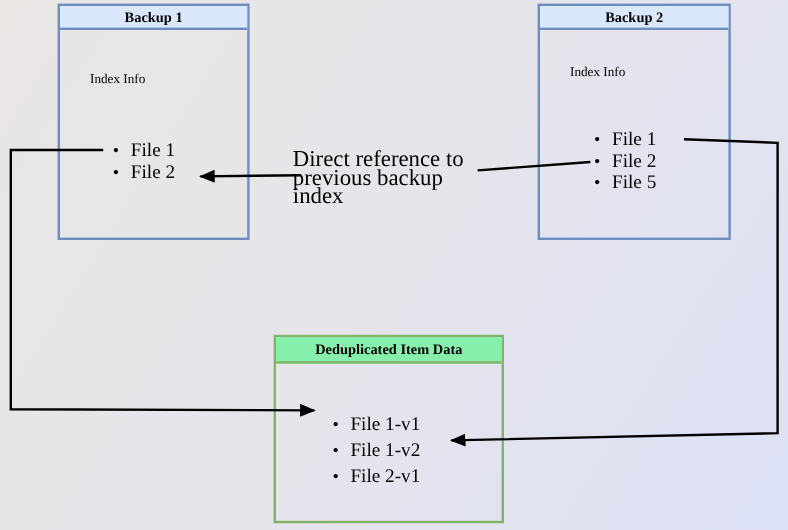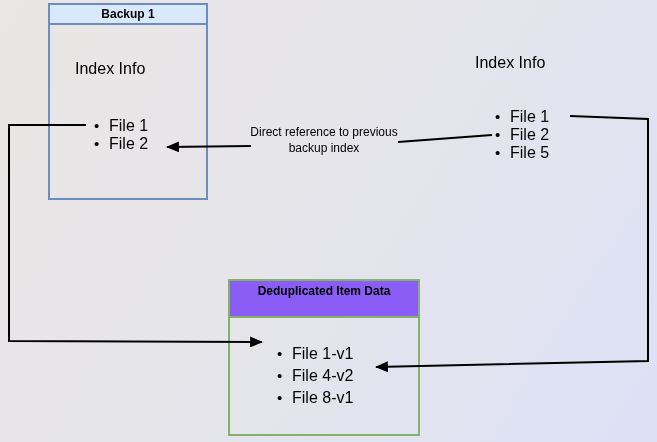--- a/index.html
+++ b/index.html
@@ -2,69 +2,72 @@
 <html><head>
 <meta charset="utf-8">
 <style>
   html,body{margin:0;padding:0;}
   body{
     width:657px;height:442px;overflow:hidden;
     font-family:"Liberation Sans","DejaVu Sans",sans-serif;
     background:linear-gradient(122deg,#e9e6e4 0%,#e6e5ea 45%,#dde1f6 100%);
     position:relative;color:#000;
   }
-  .canvas{position:absolute;inset:0;width:657px;height:442px;}
+  .canvas{position:absolute;inset:0;width:657px;height:442px;font-family:Liberation Serif, serif;}
   .node{position:absolute;border:2px solid;box-sizing:border-box;background:transparent;}
   .node .hdr{
     font-weight:bold;font-size:12px;text-align:center;
     border-bottom:2px solid;box-sizing:border-box;
   }
   .blue{border-color:#6c8ebf;}
   .blue .hdr{background:#dae8fc;border-color:#6c8ebf;height:20px;line-height:19px;}
   .green{border-color:#82b366;}
-  .green .hdr{background:#8b5cf6;border-color:#82b366;height:37px;line-height:21px;}
-  .lbl{position:absolute;font-size:16px;white-space:nowrap;}
+  .green .hdr{background:#86efac;border-color:#82b366;height:22px;line-height:21px;}
+  .lbl{position:absolute;font-size:11px;white-space:nowrap;}
   .list{position:absolute;font-size:16px;white-space:nowrap;}
   .list .item{display:flex;align-items:center;}
   .list.tight .item{height:18px;line-height:18px;}
   .list.loose .item{height:22px;line-height:22px;}
   .list .item::before{content:"\2022";display:inline-block;width:8px;margin-right:7px;font-size:15px;}
   .note{
-    position:absolute;font-size:12px;line-height:15.5px;text-align:center;
+    position:absolute;font-size:19px;line-height:15.5px;text-align:left;
   }
   svg.wires{position:absolute;inset:0;pointer-events:none;}
 </style>
 </head>
 <body>
 
 <div class="canvas">
 
   <div class="node blue" style="left:48px;top:3px;width:160px;height:197px;">
     <div class="hdr">Backup 1</div>
   </div>
   <div class="lbl" style="left:75px;top:60px;">Index Info</div>
   <div class="list tight" style="left:94px;top:117px;">
     <div class="item">File 1</div>
     <div class="item">File 2</div>
   </div>
 
+  <div class="node blue" style="left:448px;top:3px;width:161px;height:197px;">
+    <div class="hdr">Backup 2</div>
+  </div>
   <div class="lbl" style="left:475px;top:54px;">Index Info</div>
   <div class="list tight" style="left:495px;top:108px;">
     <div class="item">File 1</div>
     <div class="item">File 2</div>
     <div class="item">File 5</div>
   </div>
 
   <div class="node green" style="left:228px;top:279px;width:192px;height:157px;">
     <div class="hdr">Deduplicated Item Data</div>
   </div>
   <div class="list loose" style="left:277px;top:343px;">
     <div class="item">File 1-v1</div>
-    <div class="item">File 4-v2</div>
-    <div class="item">File 8-v1</div>
+    <div class="item">File 1-v2</div>
+    <div class="item">File 2-v1</div>
   </div>
 
   <svg class="wires" width="657" height="442" viewBox="0 0 657 442">
     <defs>
       <marker id="arrow" viewBox="0 0 12 10" refX="11" refY="5" markerWidth="6.5" markerHeight="5.5" orient="auto" markerUnits="strokeWidth">
         <path d="M0,0 L12,5 L0,10 z" fill="#000"></path>
       </marker>
     </defs>
 
     <path d="M 86 125 L 9 125 L 9 341 L 262 342" fill="none" stroke="#000" stroke-width="2" marker-end="url(#arrow)"></path>

